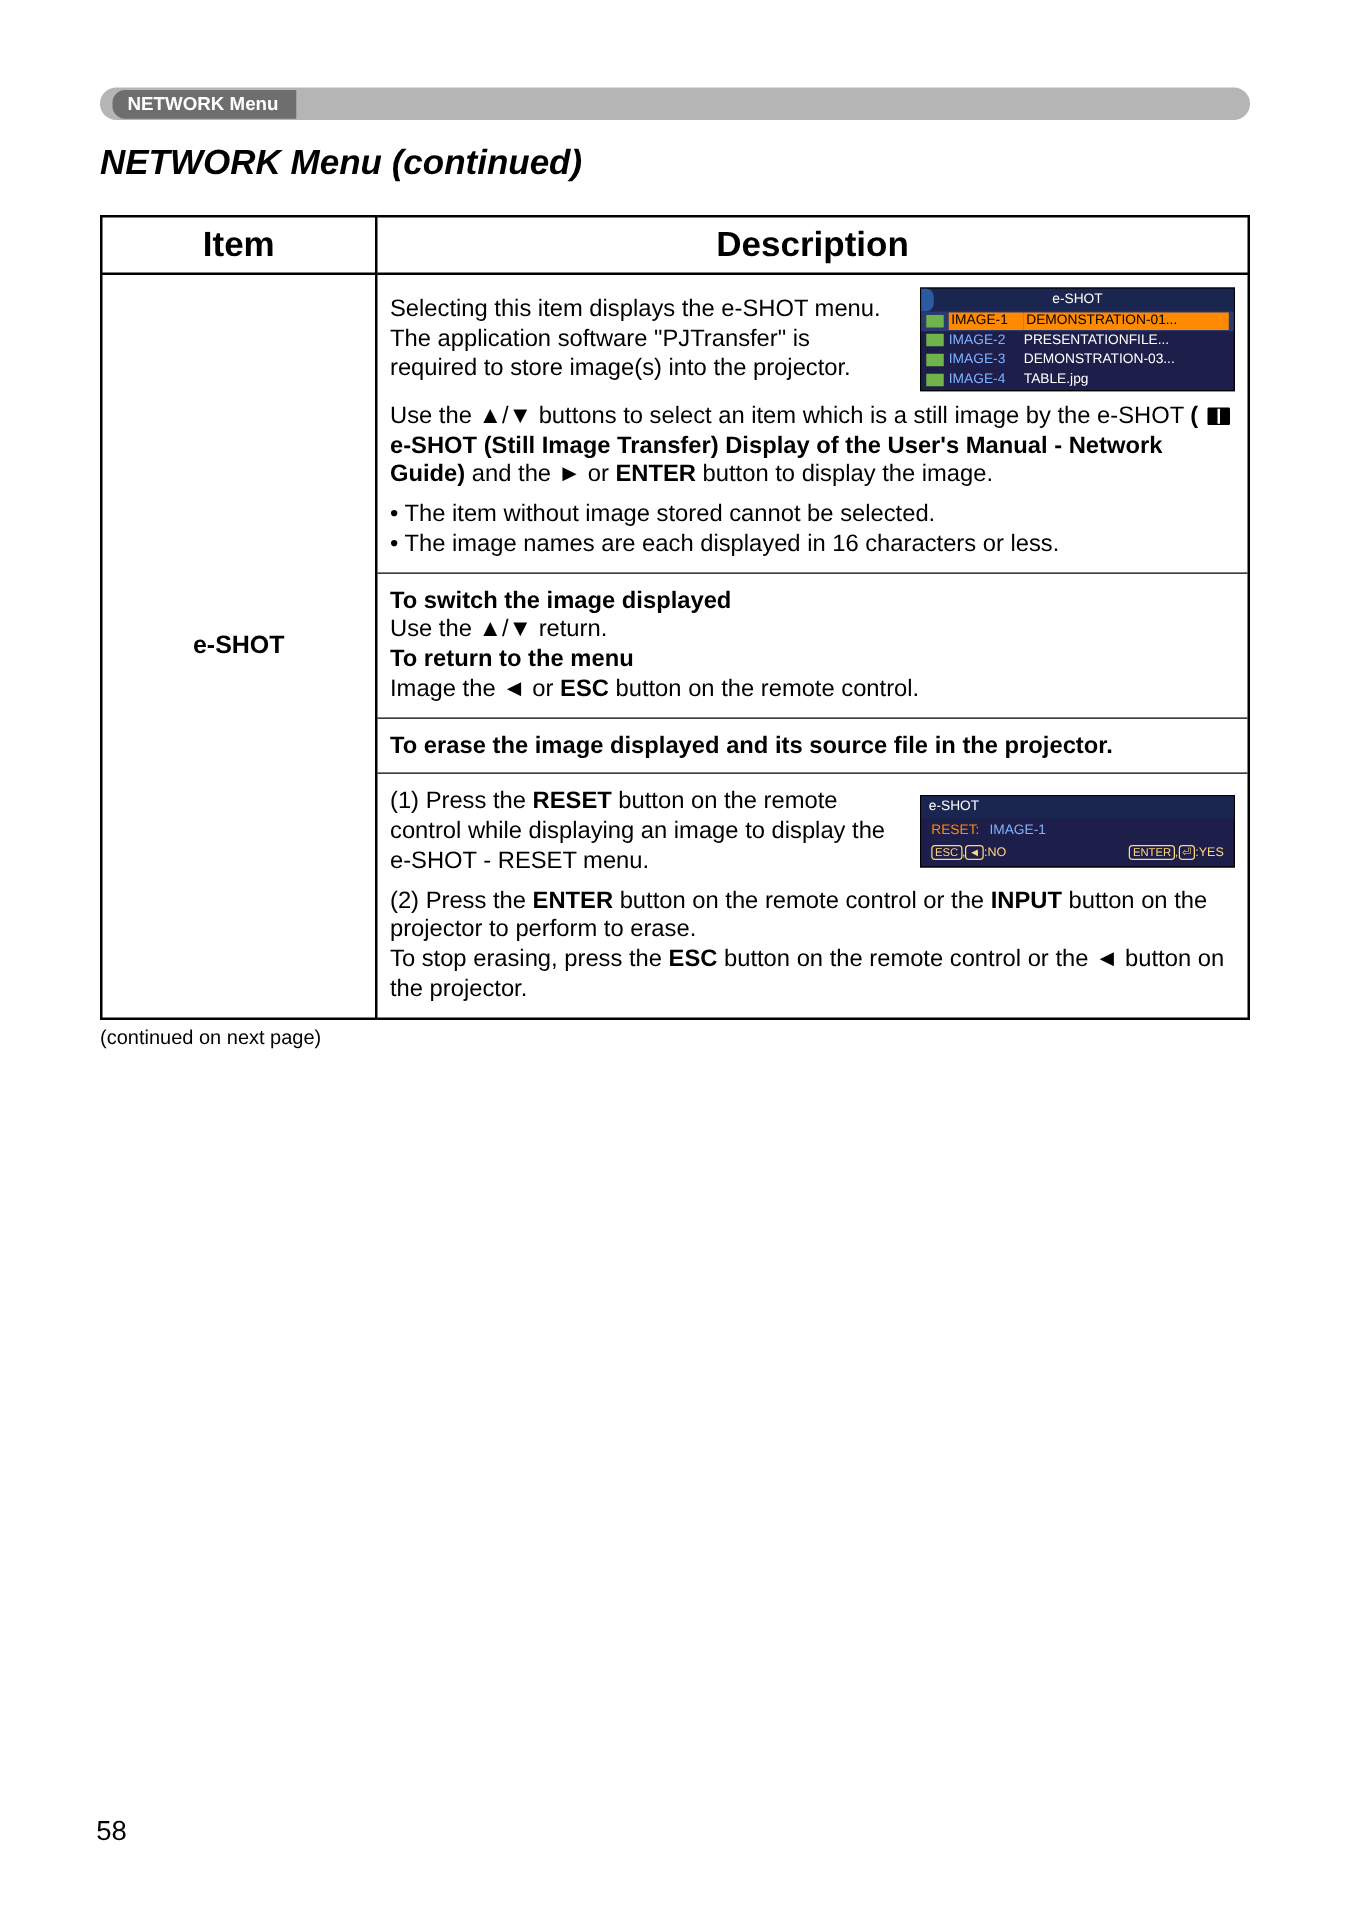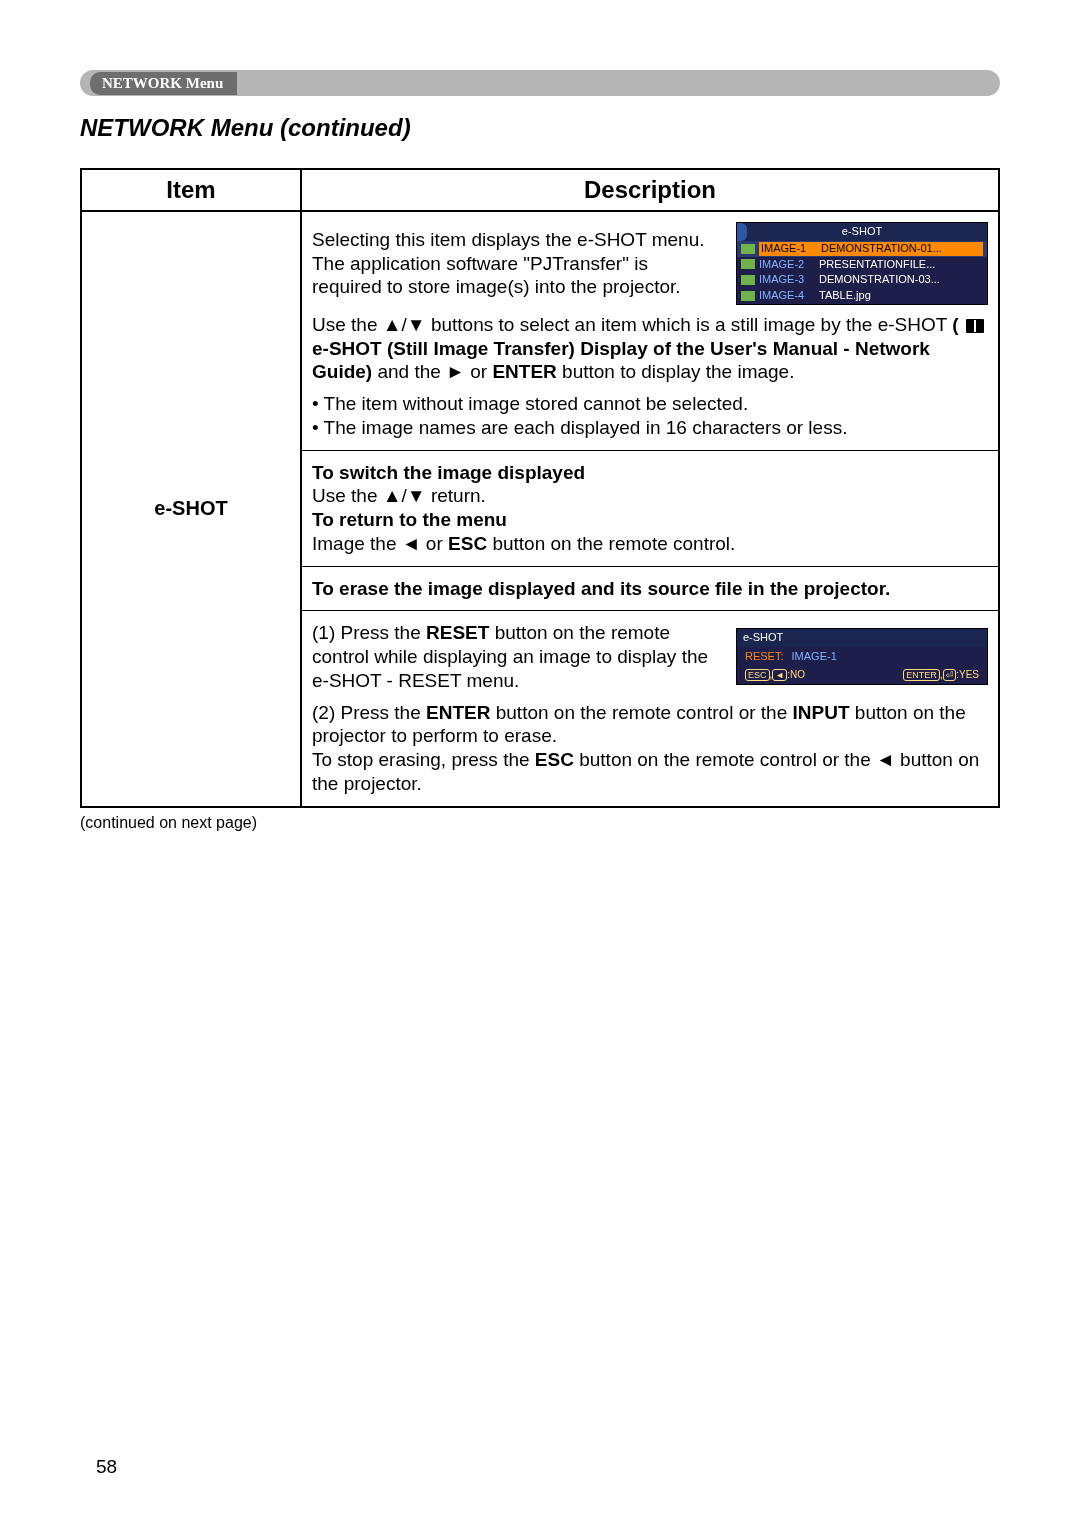--- a/index.html
+++ b/index.html
@@ -19,51 +19,50 @@
       padding: 70px 80px 0 80px;
     }
     .breadcrumb-bar {
       background: #b5b5b5;
       border-radius: 14px 14px 14px 14px;
       height: 26px;
       display: flex;
       align-items: center;
       padding-left: 10px;
       margin-bottom: 18px;
-      font-family: Liberation Serif, serif;
     }
     .breadcrumb-pill {
       background: #6e6e6e;
       color: #fff;
       font-size: 15px;
       font-weight: bold;
       padding: 3px 14px 3px 12px;
       border-radius: 10px 0 0 10px;
     }
     .section-title {
       font-style: italic;
       font-weight: bold;
-      font-size: 24px;
+      font-size: 28px;
       margin-bottom: 26px;
     }
     table.main-table {
       border-collapse: collapse;
       width: 100%;
       table-layout: fixed;
     }
     table.main-table th,
     table.main-table td {
       border: 2px solid #000;
       vertical-align: top;
       padding: 6px 10px;
     }
     table.main-table th {
       text-align: center;
       font-weight: bold;
-      font-size: 24px;
+      font-size: 28px;
       padding: 6px 4px;
     }
     col.item-col { width: 220px; }
     col.desc-col { width: auto; }
     .item-cell {
       text-align: center;
       vertical-align: middle !important;
       font-weight: bold;
       font-size: 20px;
     }
@@ -215,23 +214,23 @@
       padding: 0 2px;
       font-size: 9px;
       line-height: 10px;
     }
     .continued {
       font-size: 16px;
       margin-top: 6px;
     }
     .page-num {
       position: absolute;
-      left: 96px;
+      left: 77px;
       bottom: 54px;
-      font-size: 19px;
+      font-size: 22px;
     }
   </style>
 </head>
 <body>
 
 <div class="page-content">
 
   <div class="breadcrumb-bar">
     <span class="breadcrumb-pill">NETWORK Menu</span>
   </div>

